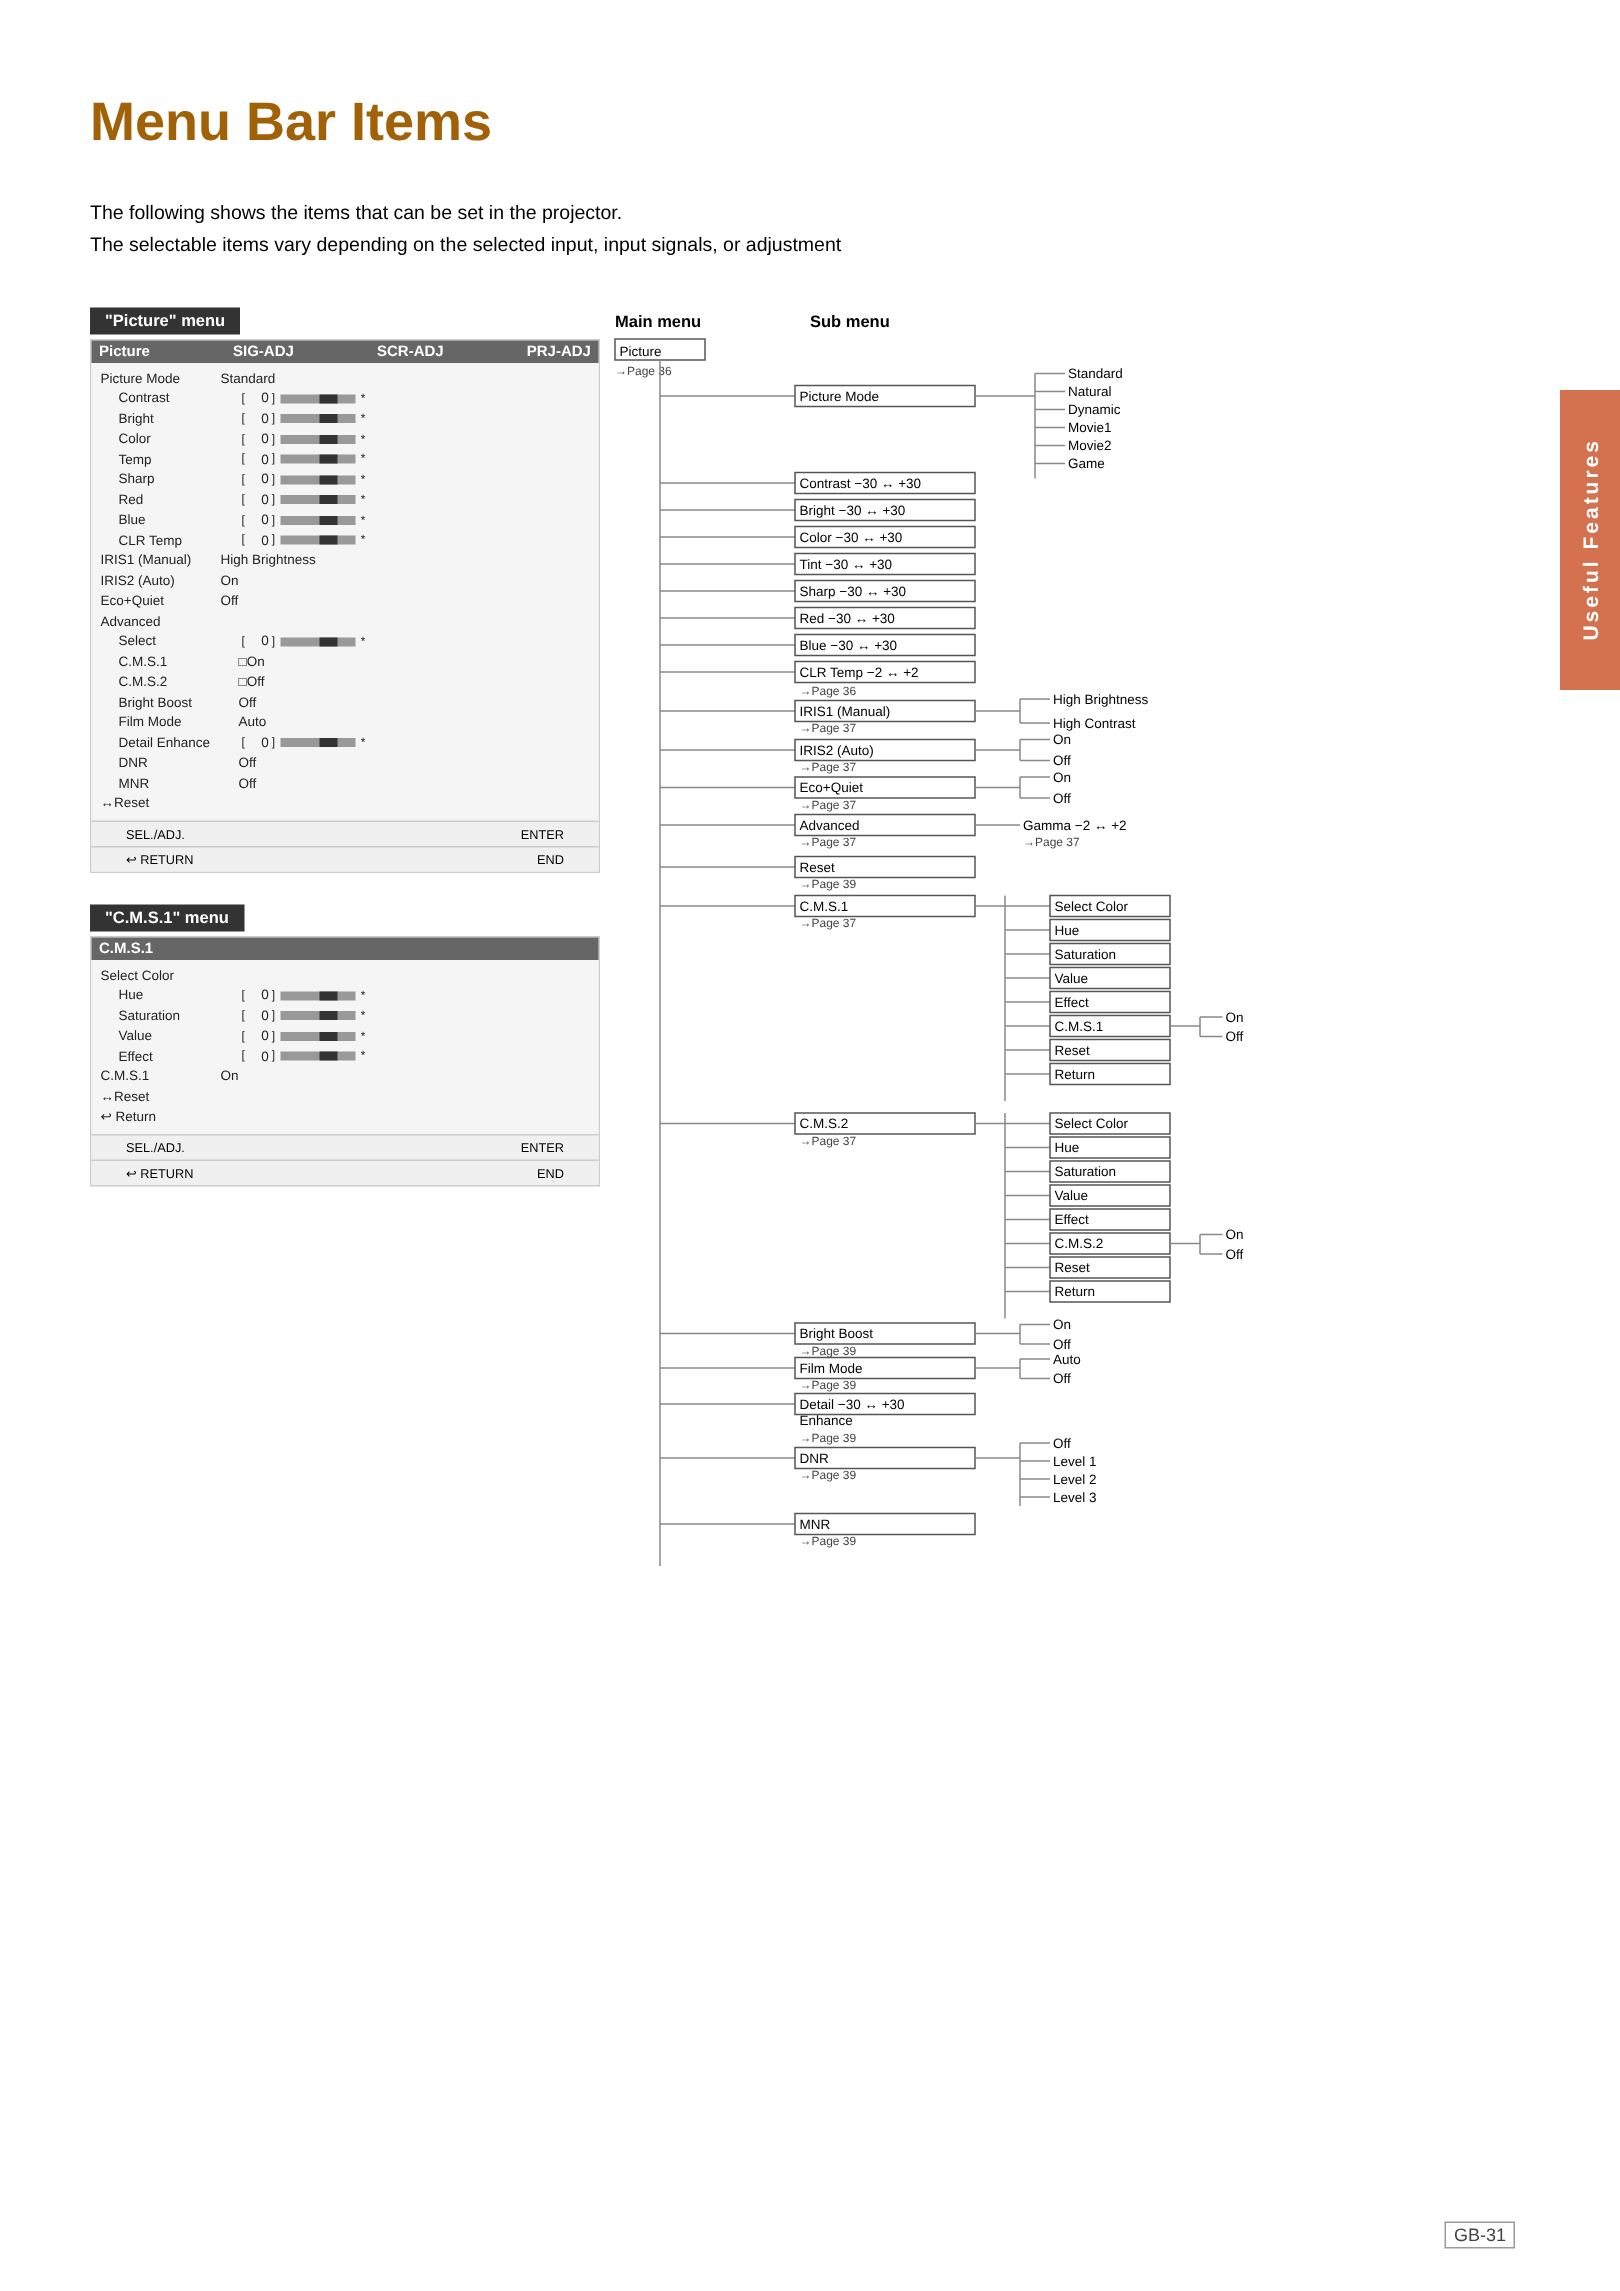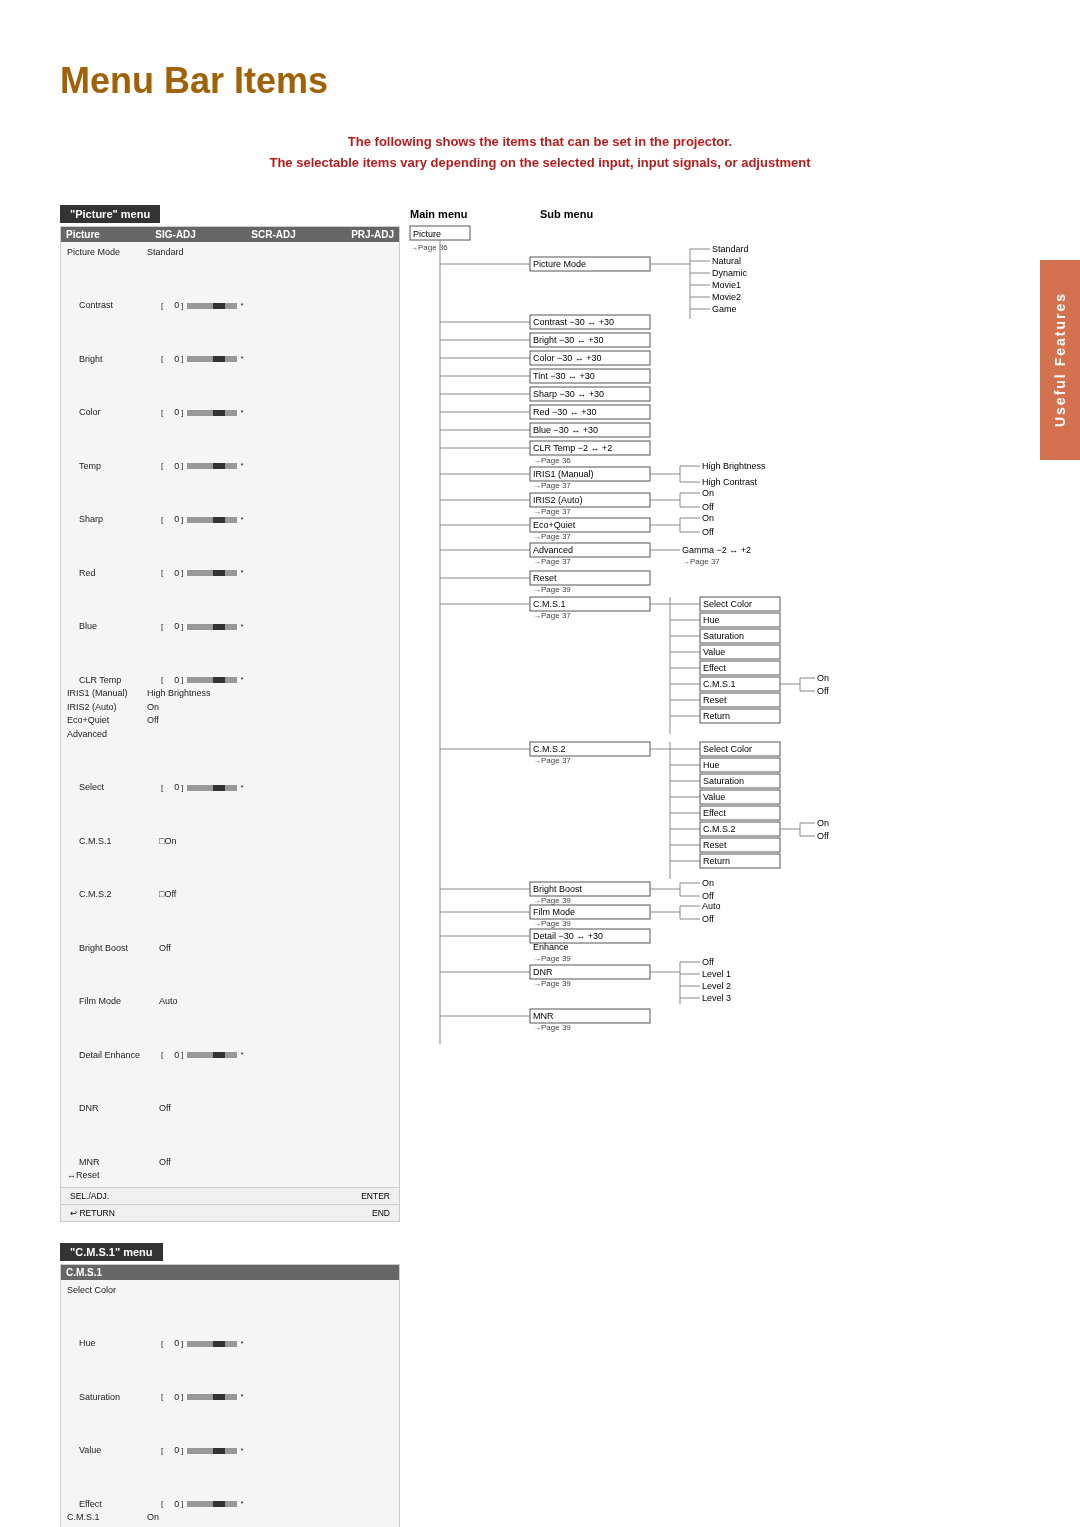--- a/index.html
+++ b/index.html
@@ -21,25 +21,24 @@
 
     h1.page-title {
       font-size: 36px;
       font-weight: bold;
       color: #a16207;
       margin-bottom: 30px;
     }
 
     .intro-text {
       font-size: 13px;
-      font-weight: bold;
-      color: #b91c1c;
+      font-weight: normal;
+      color: #000000;
       line-height: 1.6;
       margin-bottom: 30px;
-      text-align: center;
     }
 
     .diagram-area {
       display: flex;
       flex-direction: row;
       gap: 0;
       margin-top: 10px;
     }
 
     
@@ -70,21 +69,21 @@
       font-size: 9.5px;
       color: #222;
       background: #f5f5f5;
       line-height: 1.55;
     }
 
     .menu-footer {
       display: flex;
       justify-content: space-between;
       font-size: 8.5px;
-      padding: 3px 9px;
+      padding: 3px 23px;
       background: #f0f0f0;
       border-top: 1px solid #ccc;
     }
 
     
     .diagram-wrapper {
       position: relative;
       width: 650px;
     }
 
@@ -108,21 +107,21 @@
       display: inline-block;
       background: #333;
       color: #fff;
       font-size: 11px;
       font-weight: bold;
       padding: 3px 10px;
       margin-bottom: 3px;
     }
 
     
-    .indent { padding-left: 12px; margin-top: 40px; }
+    .indent { padding-left: 12px; }
 
     .menu-row {
       display: flex;
       align-items: center;
       font-size: 9px;
       line-height: 1.5;
     }
 
     .menu-lbl {
       min-width: 80px;

